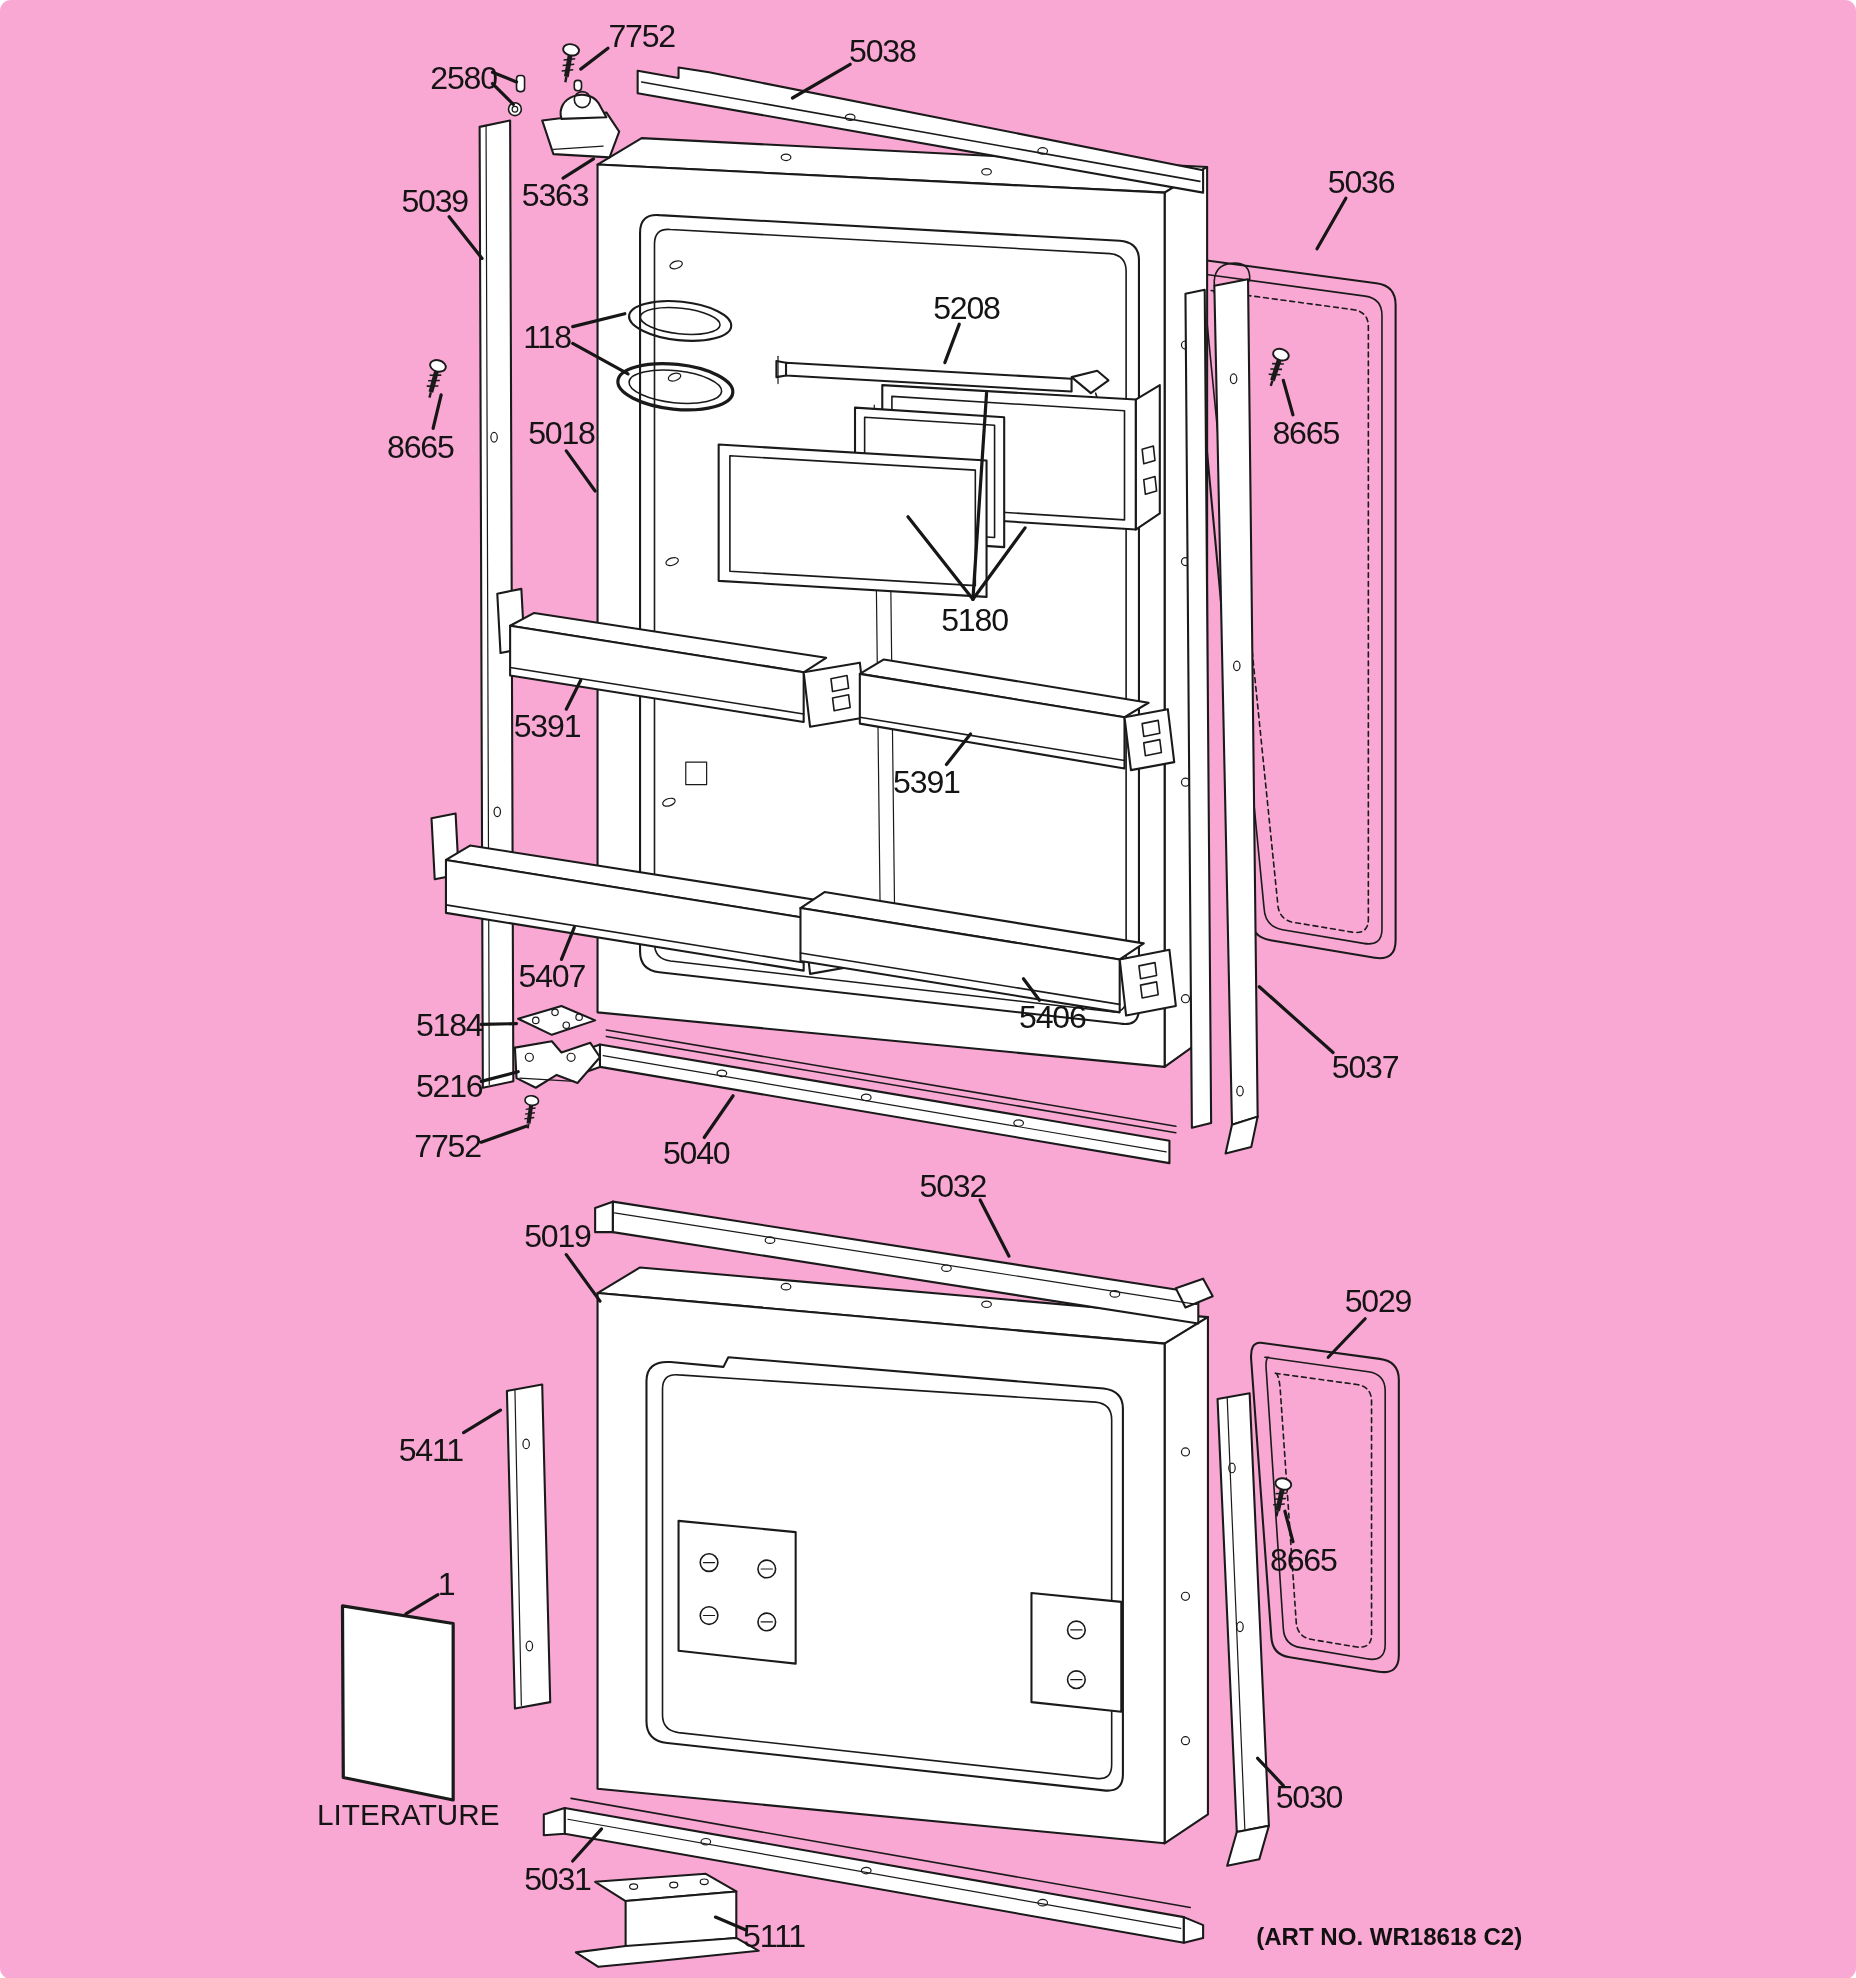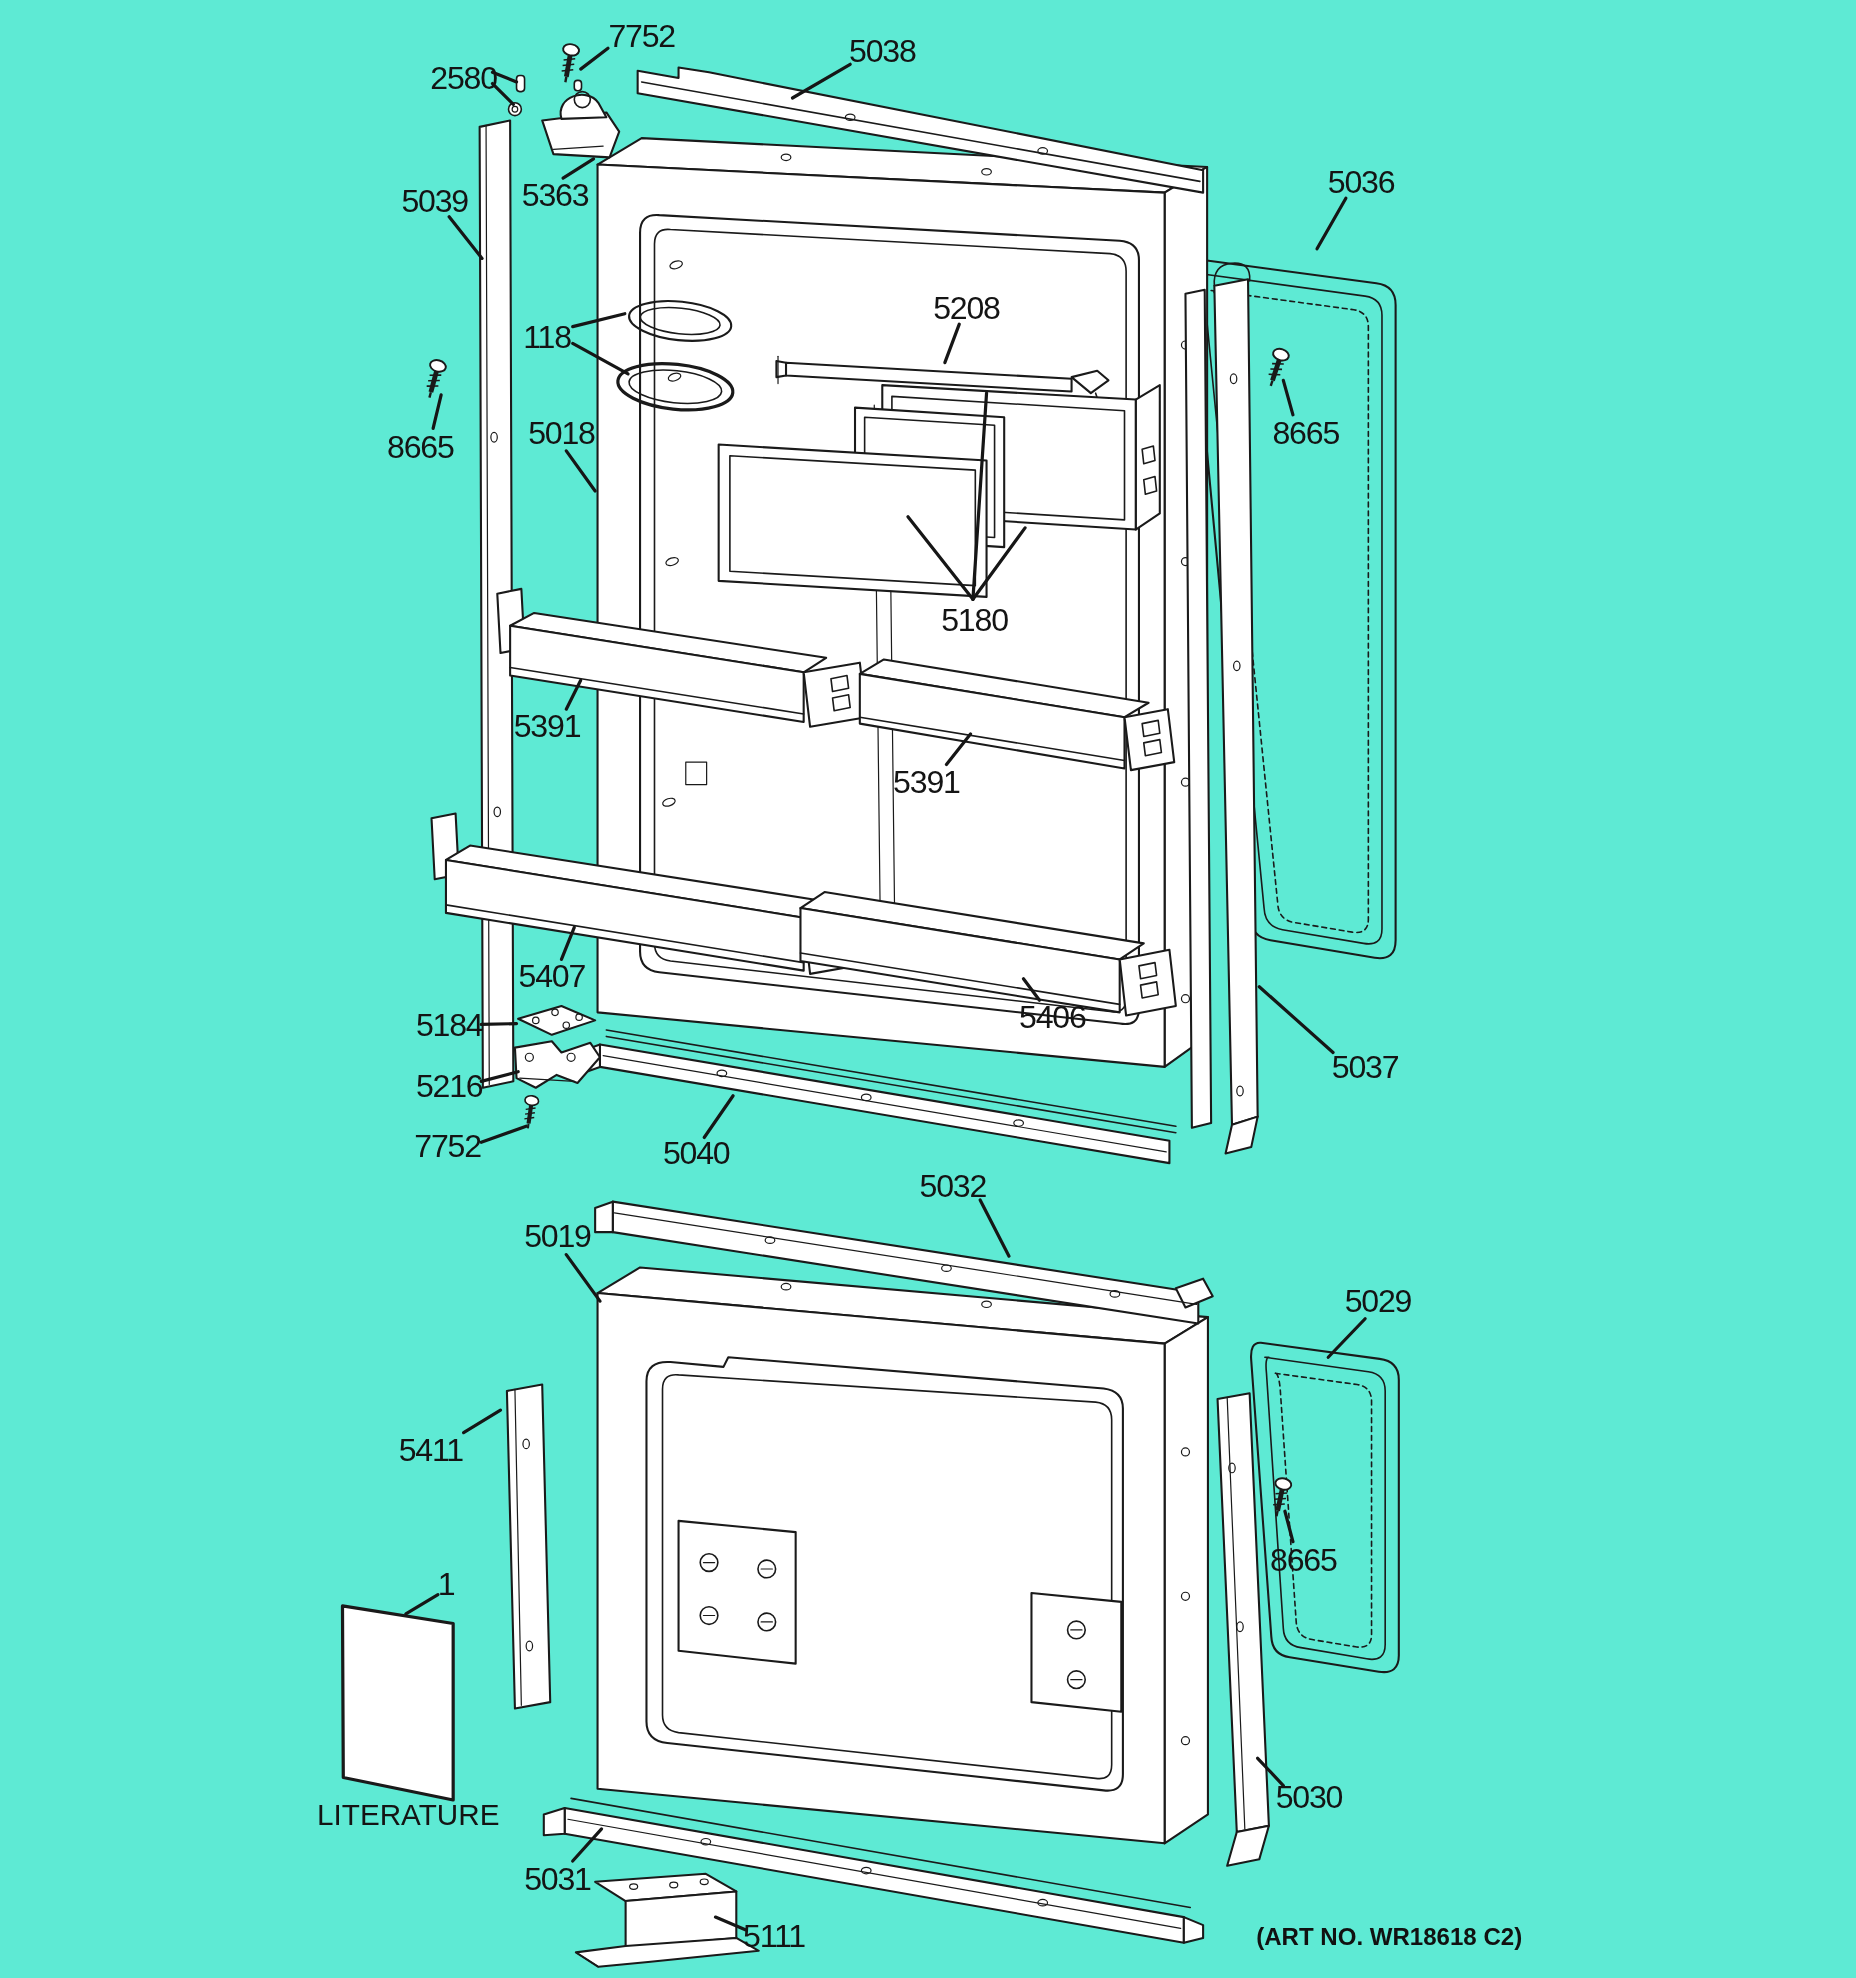--- a/index.html
+++ b/index.html
@@ -1,17 +1,17 @@
 <!DOCTYPE html>
 <html style="font-size:13px"><head>
 <meta charset="utf-8">
 <title>Refrigerator Door Exploded Parts Diagram</title>
 <style>
   html,body{margin:0;padding:0;background:#fff;}
-  .page{width:1856px;height:1979px;position:relative;background:#5eead4;overflow:hidden;}
+  .page{width:1856px;height:1979px;position:relative;background:#f9a8d4;overflow:hidden;border-radius:11px;}
   .ln{stroke:#1a1a1a;fill:none;stroke-width:2.6;stroke-linejoin:round;stroke-linecap:round;}
   .fw{fill:#ffffff;}
   .w1{stroke-width:1.5;}
   .w2{stroke-width:2;}
   .w4{stroke-width:4;}
   .dash{stroke-dasharray:6 5;}
   .leader{stroke:#161616;stroke-width:4;fill:none;stroke-linecap:round;}
   .callout-text{font-family:"Liberation Sans",sans-serif;font-size:40px;fill:#141414;text-anchor:middle;letter-spacing:-1.5px;}
   .lit-text{font-size:37px;letter-spacing:0;}
   .art-text{font-family:"Liberation Sans",sans-serif;font-size:30px;font-weight:700;fill:#111111;text-anchor:middle;}

